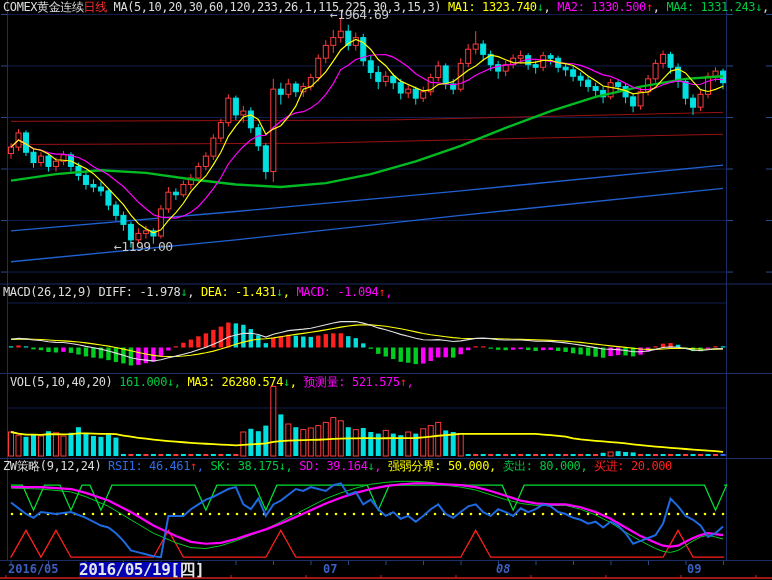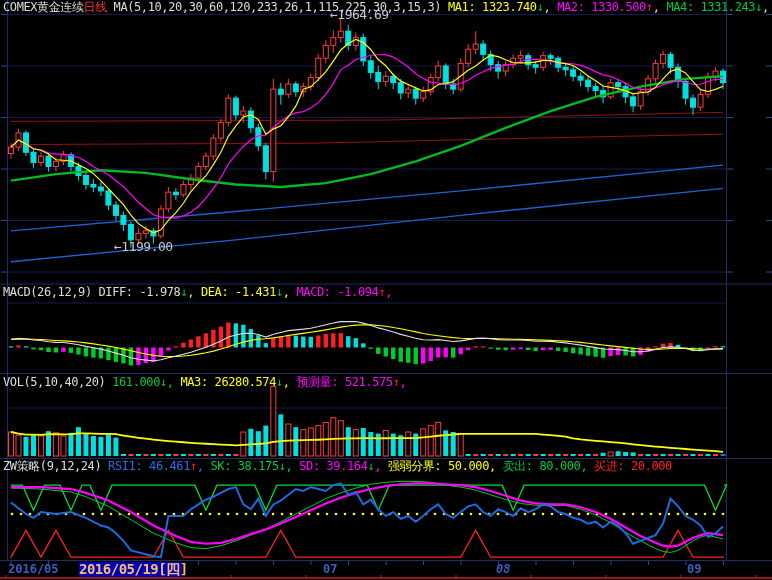--- a/index.html
+++ b/index.html
@@ -3,32 +3,32 @@
 <meta charset="utf-8">
 <style>
   html,body{margin:0;padding:0;background:#000;}
   #app{position:relative;width:772px;height:580px;background:#000;overflow:hidden;
        font-family:"DejaVu Sans Mono","Liberation Mono",monospace;}
   #chart-svg{position:absolute;left:0;top:0;}
   .hdr{position:absolute;white-space:pre;font-size:12px;letter-spacing:-0.4px;line-height:13px;}
   .hdr span{white-space:pre;}
   #main-header{left:3px;top:1px;}
   #macd-header{left:3px;top:286px;}
-  #vol-header{left:3px;top:376px;}
+  #vol-header{left:10px;top:376px;}
   #zw-header{left:3px;top:460px;}
   #watermark{position:absolute;left:28px;top:28px;font-size:25px;font-weight:bold;
       font-family:"DejaVu Sans","Liberation Sans",sans-serif;
       color:#ffe400;text-shadow:2px 2px 0 #d00000;letter-spacing:2px;}
   .anno{position:absolute;font-size:13px;color:#c8c8c8;letter-spacing:-0.5px;}
   #anno-high{left:330px;top:7px;}
   #anno-low{left:114px;top:239px;}
   #timeline{position:absolute;left:0;top:561px;width:760px;height:19px;}
   .tl-label{position:absolute;top:1px;font-size:12px;font-weight:bold;color:#3b5fc0;letter-spacing:0;}
-  #tl-selected{position:absolute;top:1px;height:15px;background:#0000b4;color:#fdba74;
-      font-size:14px;font-weight:bold;text-align:center;line-height:15px;letter-spacing:-0.5px;}
+  #tl-selected{position:absolute;top:1px;height:15px;background:#0000b4;color:#e5e5e5;
+      font-size:16px;font-weight:bold;text-align:center;line-height:15px;letter-spacing:-0.5px;}
   .overlay{position:absolute;left:0;width:772px;background:transparent;}
 </style>
 </head>
 <body>
 
 <div id="app">
   <svg id="chart-svg" width="772" height="580">
       <line x1="8" y1="14.440281030444964" x2="726" y2="14.440281030444964" stroke="#101f4d" stroke-width="1"></line>
       <line x1="1" y1="14.440281030444964" x2="7" y2="14.440281030444964" stroke="#2a4a8a" stroke-width="1"></line>
       <line x1="727" y1="14.440281030444964" x2="733" y2="14.440281030444964" stroke="#2a4a8a" stroke-width="1"></line>

